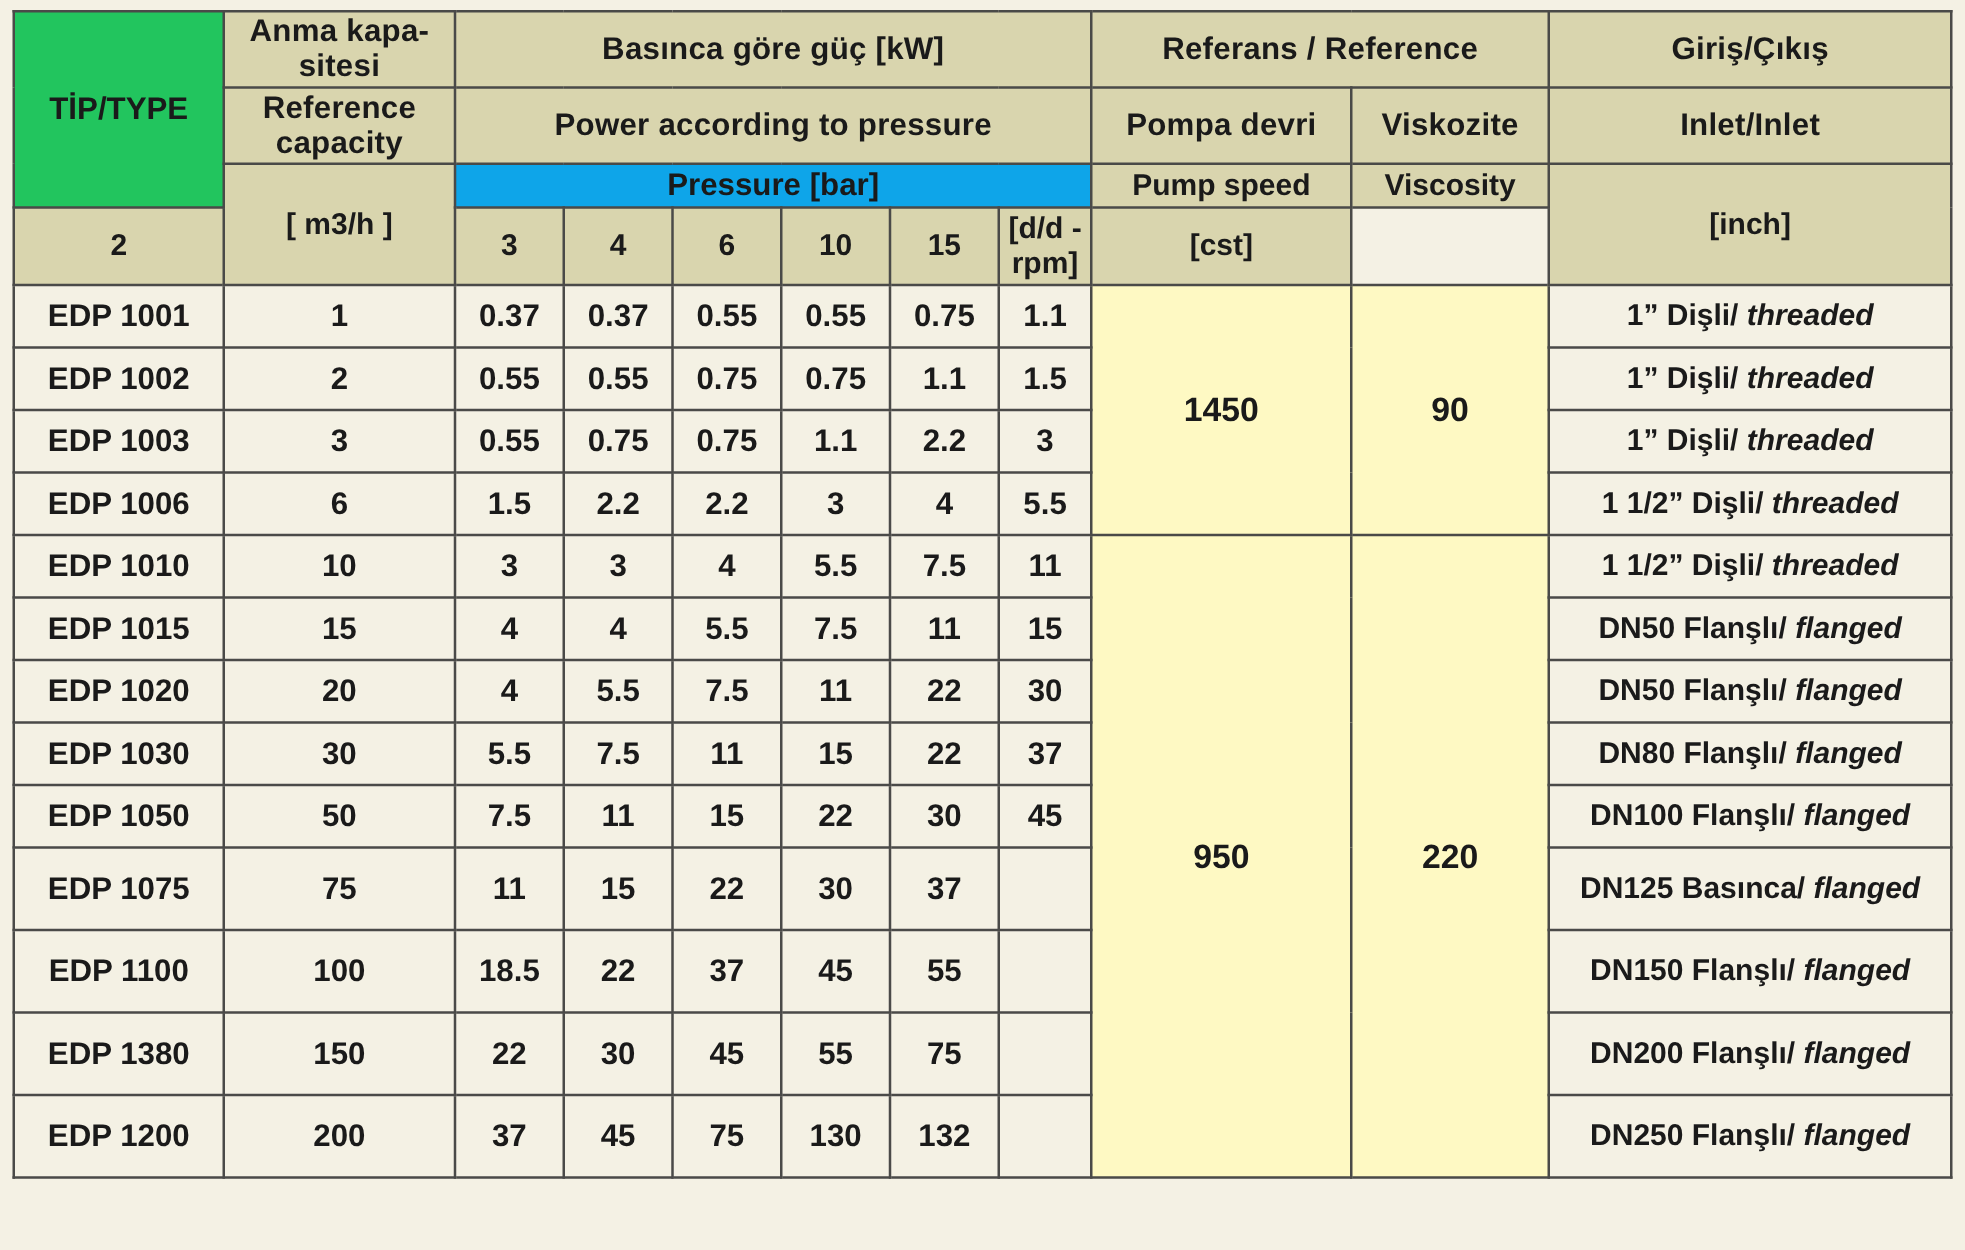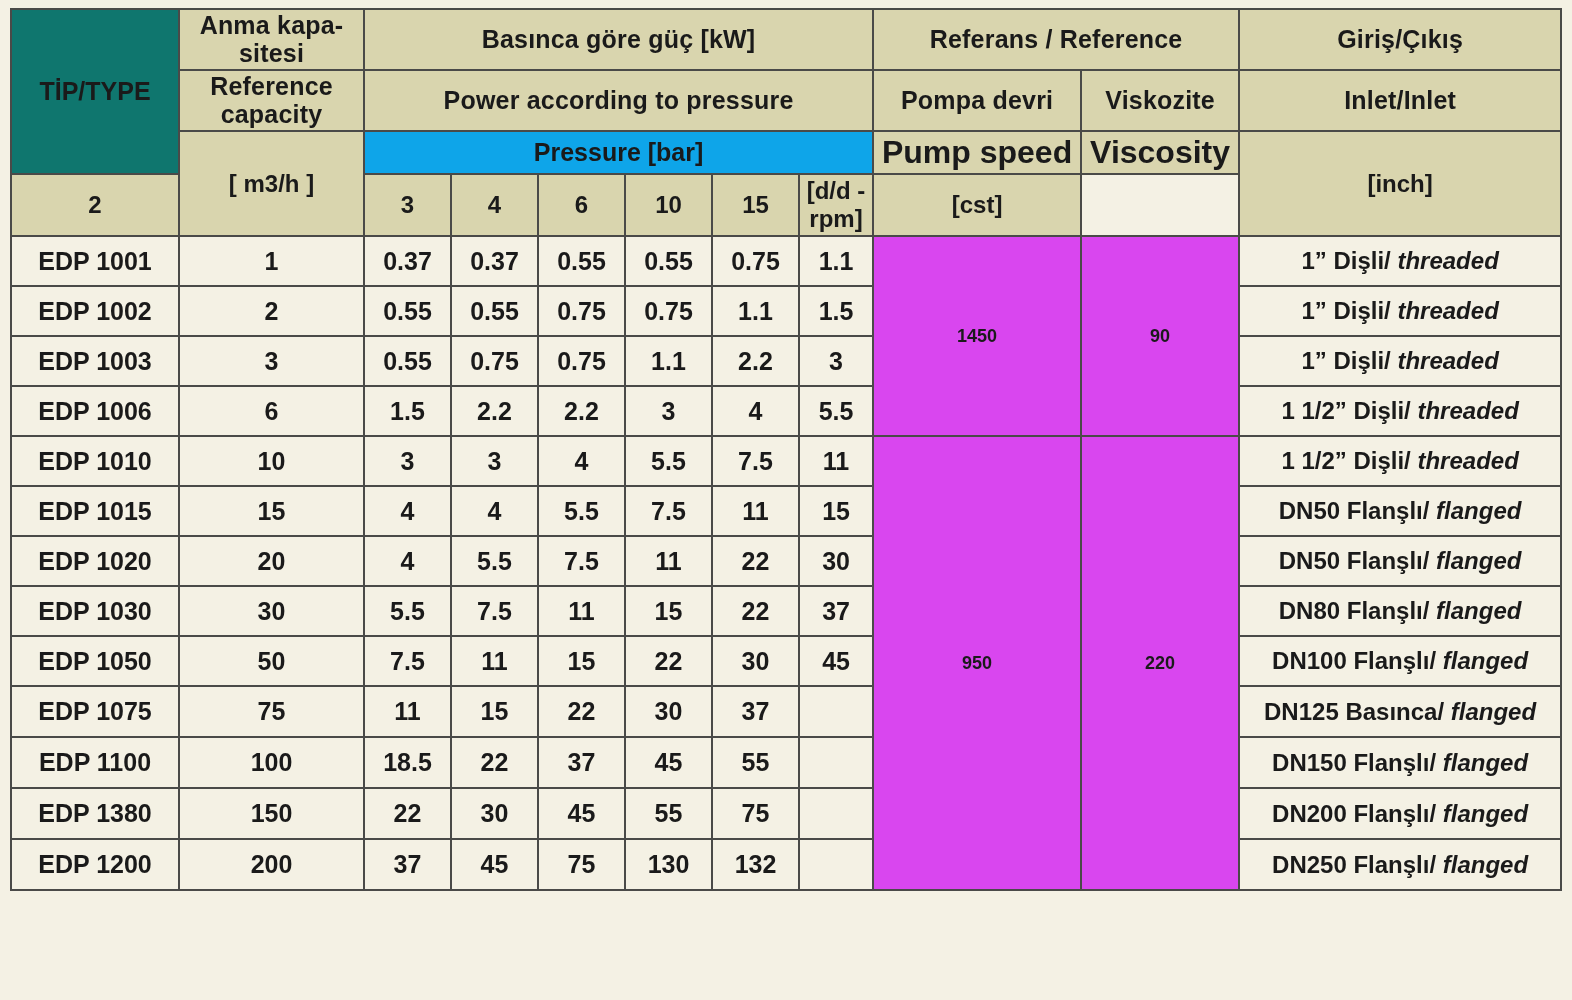--- a/index.html
+++ b/index.html
@@ -38,63 +38,63 @@
   
   .hdr {
     background: #d9d5ae;
     font-size: 25px;
     line-height: 1.1;
     letter-spacing: 0.2px;
     margin-top: 41px;
   }
   .hdr-sm {
     background: #d9d5ae;
-    font-size: 32px;
+    font-size: 24px;
   }
   .hdr-units {
     background: #d9d5ae;
     font-size: 24px;
   }
   .hdr-press {
     background: #0ea5e9;
     font-size: 25px;
   }
   .type-cell {
-    background: #0f766e;
+    background: #22c55e;
     font-size: 25px;
   }
   
   .body-row td {
     background: #f4f1e4;
     font-size: 25px;
     height: 50px;
   }
   td.type {
     font-size: 25px;
     text-align: center;
   }
   td.cap {
     font-size: 25px;
   }
   td.pw {
     font-size: 25px;
   }
   td.merge {
-    font-size: 18px;
-    background: #d946ef;
+    font-size: 27px;
+    background: #fef9c3;
   }
   td.io {
     font-size: 24px;
     text-align: center;
     white-space: nowrap;
   }
   td.io i {
     font-weight: bold;
   }
-  .rowtall td { height: 51px; }
+  .rowtall td { height: 66px; }
   
   col.c-type   { width: 168px; }
   col.c-cap    { width: 185px; }
   col.c-p      { width: 87px;  }
   col.c-p-last { width: 74px;  }
   col.c-speed  { width: 208px; }
   col.c-visc   { width: 158px; }
   col.c-io     { width: 322px; }
 </style>
 </head>

